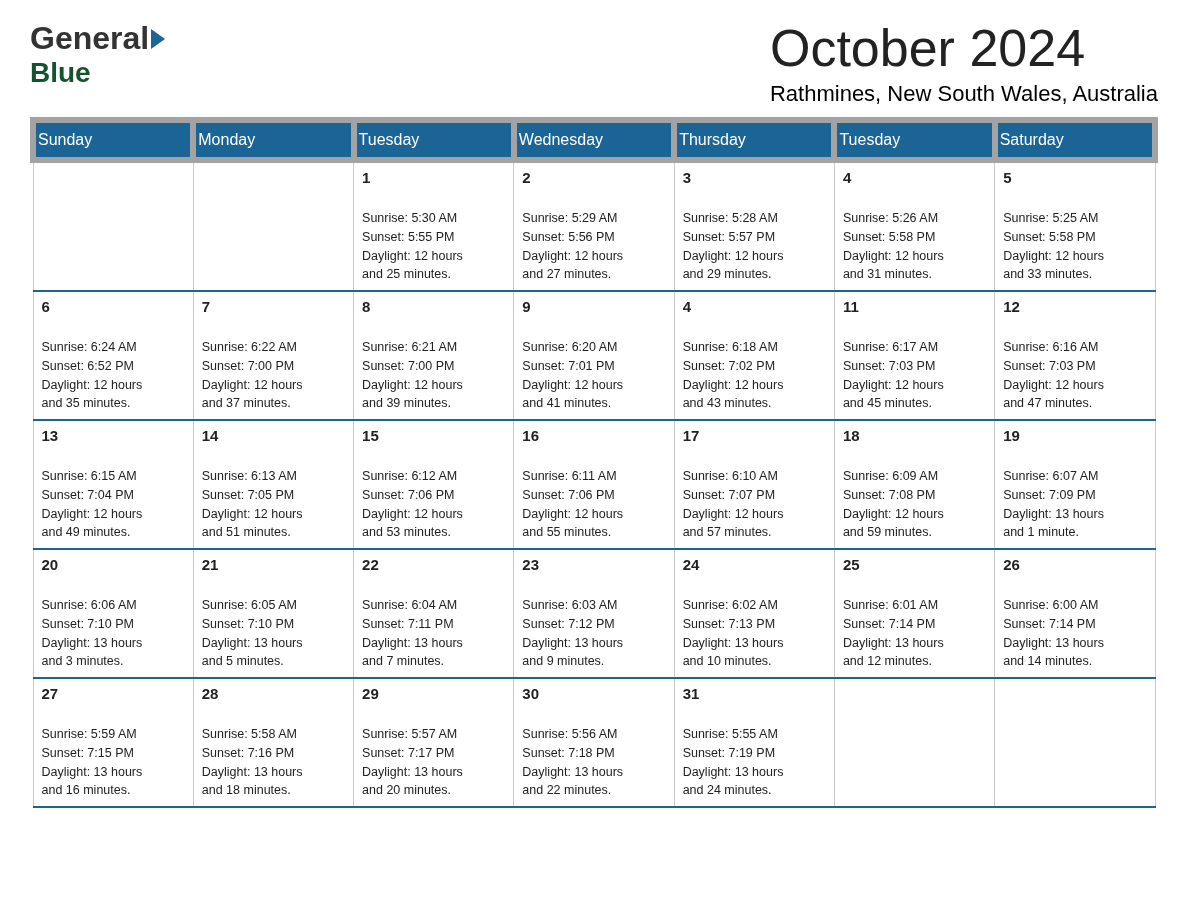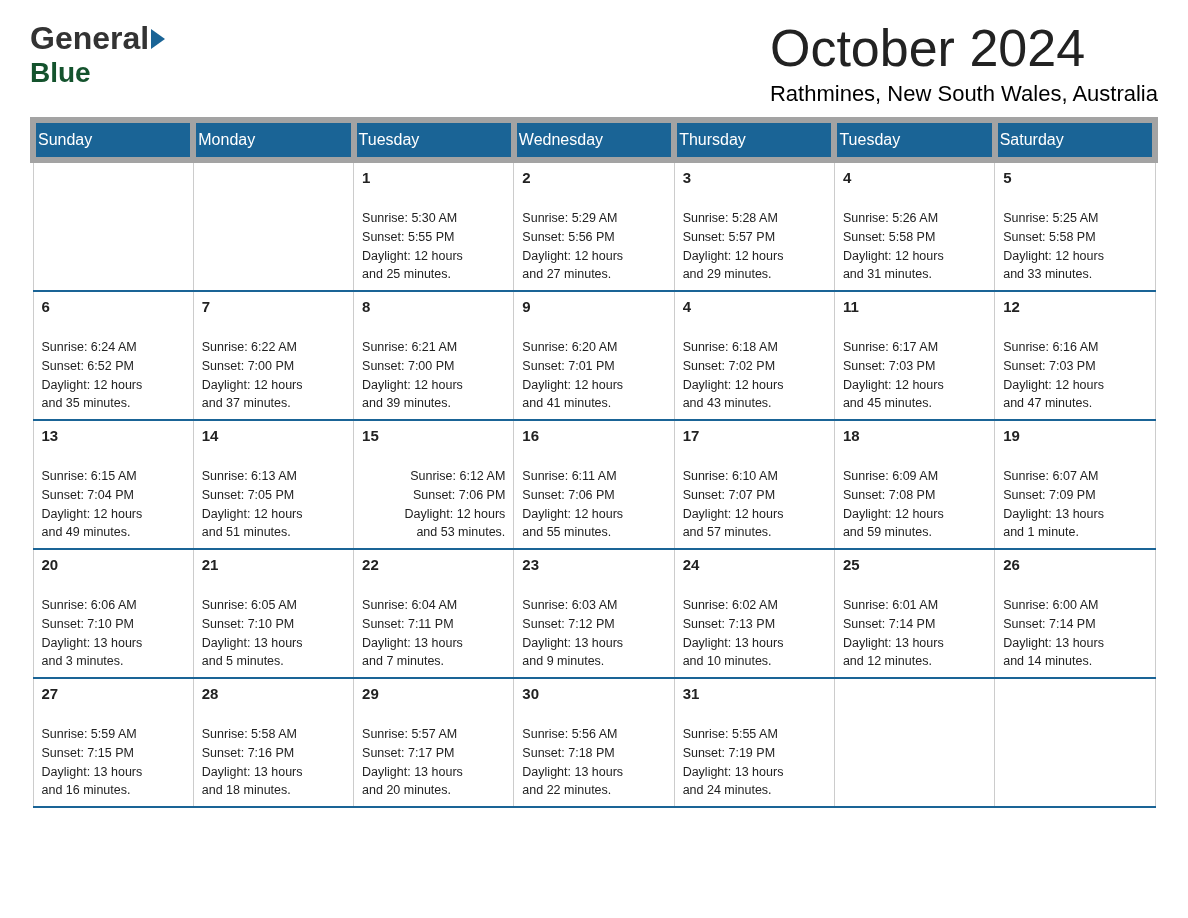--- a/index.html
+++ b/index.html
@@ -228,21 +228,21 @@
         </td>
         <td>
           <span class="day-number">14</span>
           <div class="day-info" style="white-space: pre-line;">Sunrise: 6:13 AM
 Sunset: 7:05 PM
 Daylight: 12 hours
 and 51 minutes.</div>
         </td>
         <td>
           <span class="day-number">15</span>
-          <div class="day-info" style="white-space: pre-line; text-align: right;">Sunrise: 6:12 AM
+          <div class="day-info" style="white-space: pre-line;">Sunrise: 6:12 AM
 Sunset: 7:06 PM
 Daylight: 12 hours
 and 53 minutes.</div>
         </td>
         <td>
           <span class="day-number">16</span>
           <div class="day-info" style="white-space: pre-line;">Sunrise: 6:11 AM
 Sunset: 7:06 PM
 Daylight: 12 hours
 and 55 minutes.</div>

